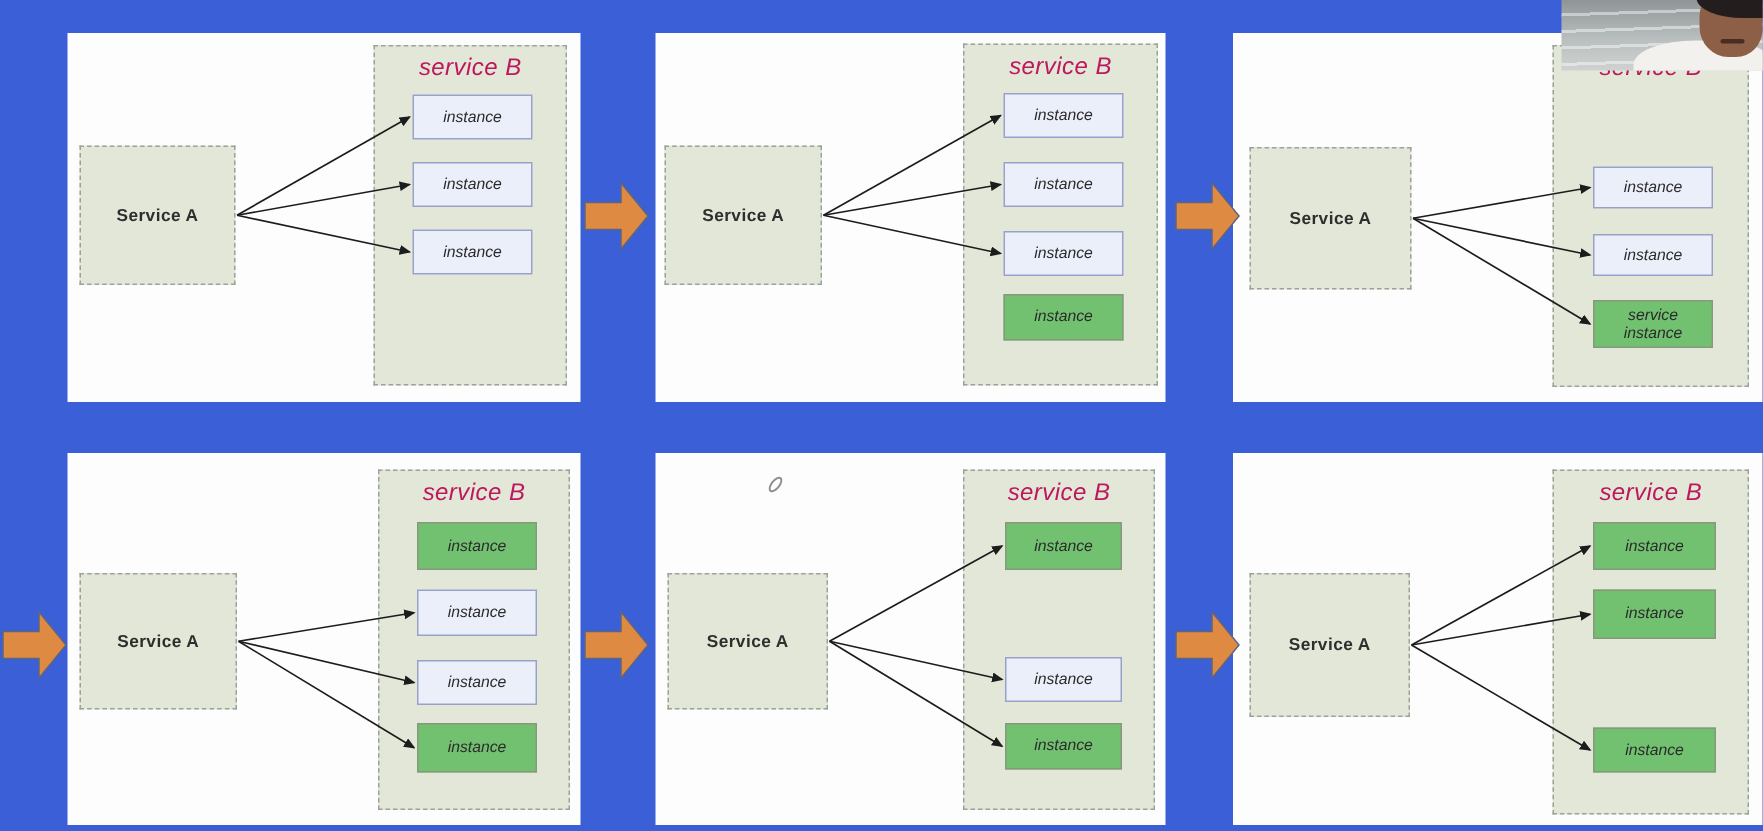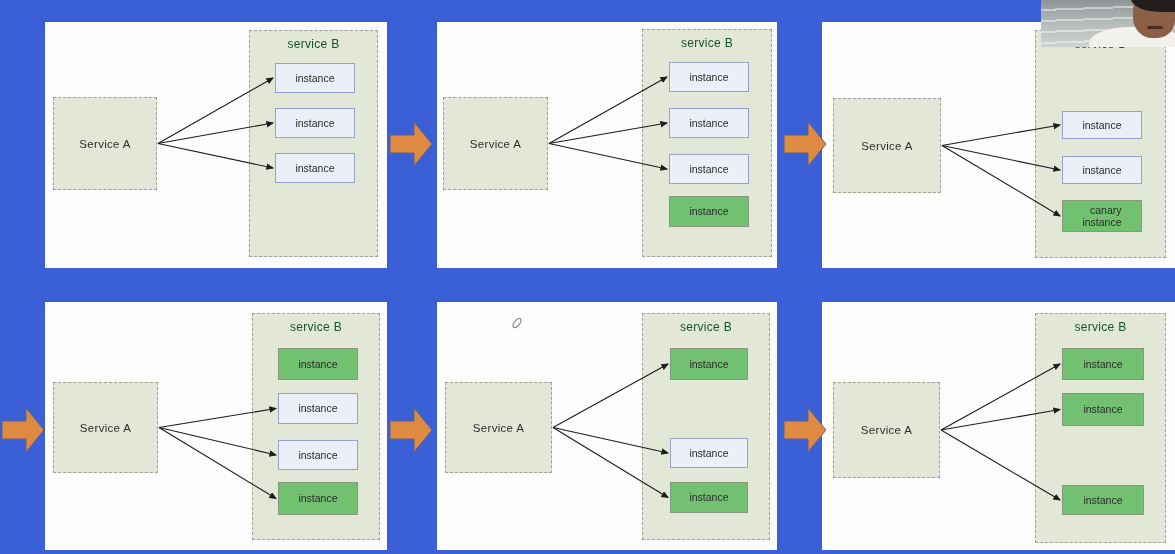--- a/index.html
+++ b/index.html
@@ -12,30 +12,30 @@
   .card{
     position:absolute;background:#fdfdfd;z-index:1;
   }
   .dashed-box{
     position:absolute;background:#e2e7d8;
     border:1px dashed #99a39a;
     box-sizing:border-box;
   }
   .sa-label{
     position:absolute;inset:0;display:flex;align-items:center;justify-content:center;
-    font-size:11.5px;color:#2e2e2e;letter-spacing:.3px;
+    font-size:11.5px;color:#2e2e2e;letter-spacing:.3px;font-weight:bold;
   }
   .sb-label{
-    text-align:center;padding-top:6px;font-size:12px;color:#14532d;letter-spacing:.3px;
+    text-align:center;padding-top:6px;font-size:16px;color:#be185d;letter-spacing:.3px;font-style:italic;
   }
   .instance{
     position:absolute;box-sizing:border-box;
     display:flex;align-items:center;justify-content:center;
-    font-size:10.5px;color:#2b2b2b;text-align:right;
-    white-space:pre-line;line-height:1.15;z-index:2;
+    font-size:10.5px;color:#2b2b2b;text-align:center;
+    white-space:pre-line;line-height:1.15;z-index:2;font-style:italic;
   }
   .instance.normal{background:#ebeffa;border:1px solid #98a2c8;}
   .instance.canary{background:#72c170;border:1px solid #87987f;}
   .connectors{position:absolute;left:0;top:0;pointer-events:none;z-index:3;}
   #flow-arrows{position:absolute;left:0;top:0;z-index:5;pointer-events:none;}
   #webcam{
     position:absolute;left:1041px;top:0;width:134px;height:47px;overflow:hidden;z-index:20;
     background:
       repeating-linear-gradient(178deg, rgba(255,255,255,0) 0 9px, rgba(255,255,255,.45) 9px 11px),
       linear-gradient(180deg,#8f9496 0%,#b9bebe 55%,#cfd2d0 100%);
@@ -100,21 +100,21 @@
     </div>
     <div class="card" style="left: 822px; top: 22px; width: 353px; height: 246px;">
       <div class="dashed-box" style="left: 11px; top: 76px; width: 108px; height: 95px;">
         <div class="sa-label">Service A</div>
       </div>
       <div class="dashed-box" style="left: 213px; top: 8px; width: 131px; height: 228px;">
         <div class="sb-label">service B</div>
       </div>
       <div class="instance normal" style="left: 240px; top: 89px; width: 80px; height: 28px;">instance</div>
       <div class="instance normal" style="left: 240px; top: 134px; width: 80px; height: 28px;">instance</div>
-      <div class="instance canary" style="left: 240px; top: 178px; width: 80px; height: 32px;">canary
+      <div class="instance canary" style="left: 240px; top: 178px; width: 80px; height: 32px;">service
 instance</div>
       <svg class="connectors" width="353" height="246">
         <defs>
           <marker id="ah2" markerWidth="7" markerHeight="7" refX="6" refY="3" orient="auto">
             <path d="M0,0 L7,3 L0,6 Z" fill="#1c1c1c"></path>
           </marker>
         </defs>
         <line x1="120" y1="123.5" x2="238" y2="103" stroke="#1c1c1c" stroke-width="1.1" marker-end="url(#ah2)"></line>
         <line x1="120" y1="123.5" x2="238" y2="148" stroke="#1c1c1c" stroke-width="1.1" marker-end="url(#ah2)"></line>
         <line x1="120" y1="123.5" x2="238" y2="194" stroke="#1c1c1c" stroke-width="1.1" marker-end="url(#ah2)"></line>

